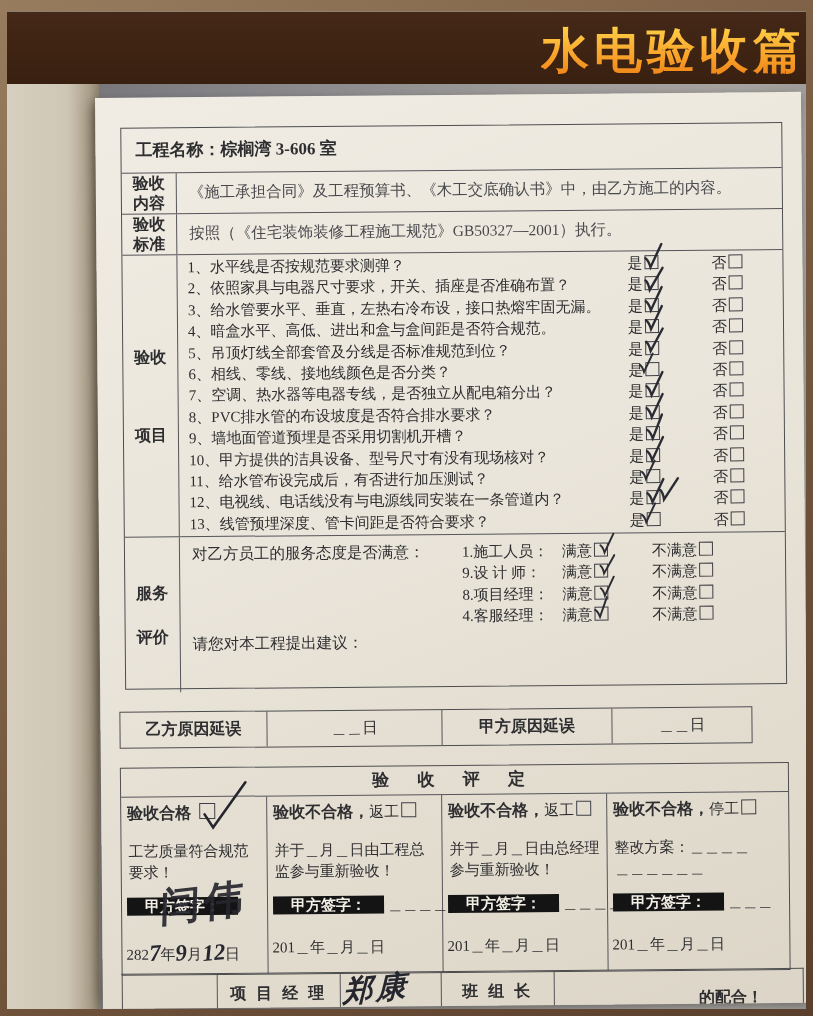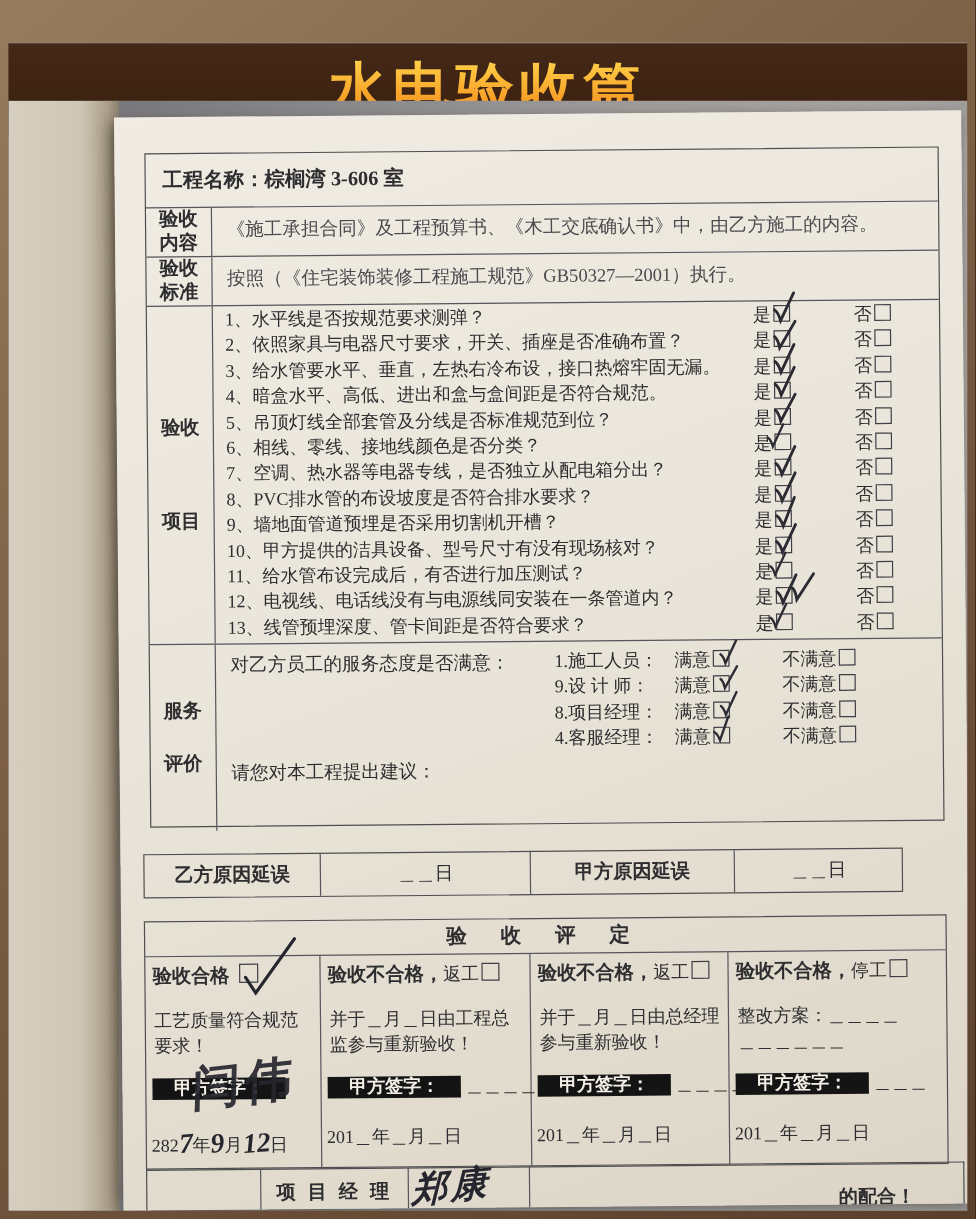--- a/index.html
+++ b/index.html
@@ -3,21 +3,21 @@
 <meta charset="utf-8">
 <style>
   html,body{margin:0;padding:0;background:#2a1a10;}
   #root{position:relative;width:813px;height:1016px;overflow:hidden;
         background:linear-gradient(145deg,#977c5e 0%,#7c5f44 40%,#5a3f2c 100%);
         font-family:"Liberation Serif","DejaVu Serif",serif;color:#2e2e30;}
 
   
   .banner{position:absolute;left:7px;top:11px;right:7px;height:77px;
           background:linear-gradient(180deg,#452817 0%,#3f2413 50%,#371f10 100%);
-          display:flex;align-items:center;justify-content:center;border-top:1px solid #8a8074;margin-top:24px;}
+          display:flex;align-items:center;justify-content:flex-end;border-top:1px solid #8a8074;}
   .banner-title{font-family:"Liberation Sans","DejaVu Sans",sans-serif;font-weight:bold;
           font-size:48px;letter-spacing:5px;
           background:linear-gradient(180deg,#ffd34a 8%,#f9a62b 55%,#ec7f15 95%);
           -webkit-background-clip:text;background-clip:text;color:transparent;}
 
   
   .photo{position:absolute;left:7px;top:84px;right:7px;bottom:7px;overflow:hidden;
          background:linear-gradient(100deg,#7f7e83 0%,#98979b 25%,#b5b2b1 55%,#c8c5c0 100%);
          box-shadow:inset 0 0 60px rgba(0,0,0,.25);}
   .left-page{position:absolute;left:0;top:0;bottom:0;width:92px;
@@ -382,20 +382,21 @@
 
         </div>
       </div>
 
       <div class="tbl footer-table">
         <div class="f-cell fc1"></div>
         <div class="f-cell fc2">项 目 经 理</div>
         <div class="f-cell fc3">
           <span class="sig-zheng">郑康</span>
         </div>
+        <div class="f-cell fc4">班 组 长</div>
         <div class="f-cell fc5"></div>
       </div>
 
       <div class="frag">的配合！</div>
 
     </div>
   </div>
 </div>
 
 </body></html>

